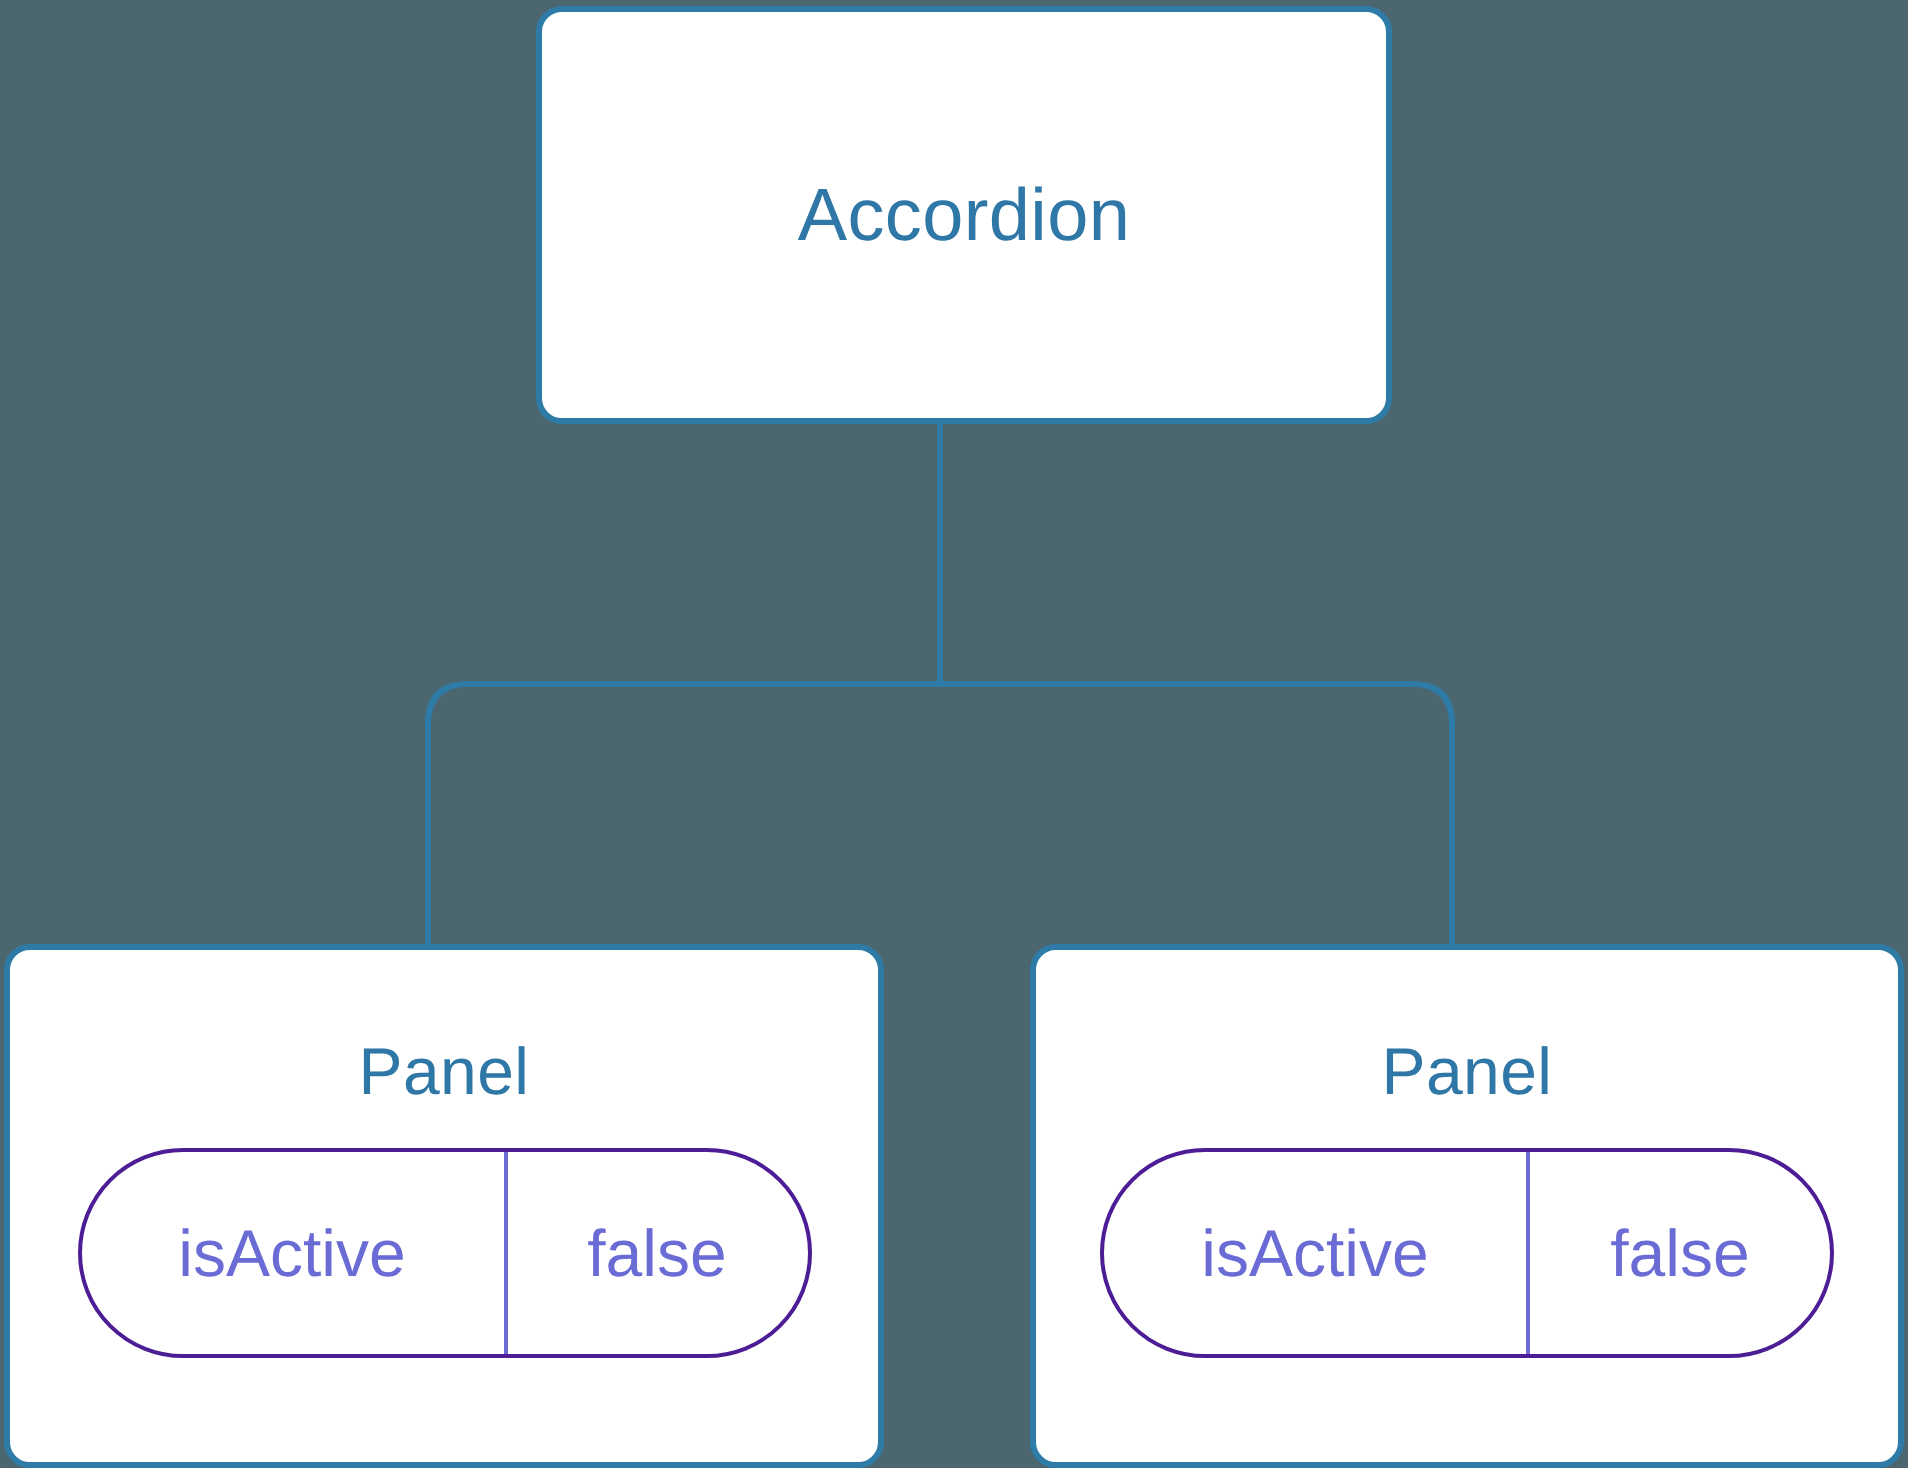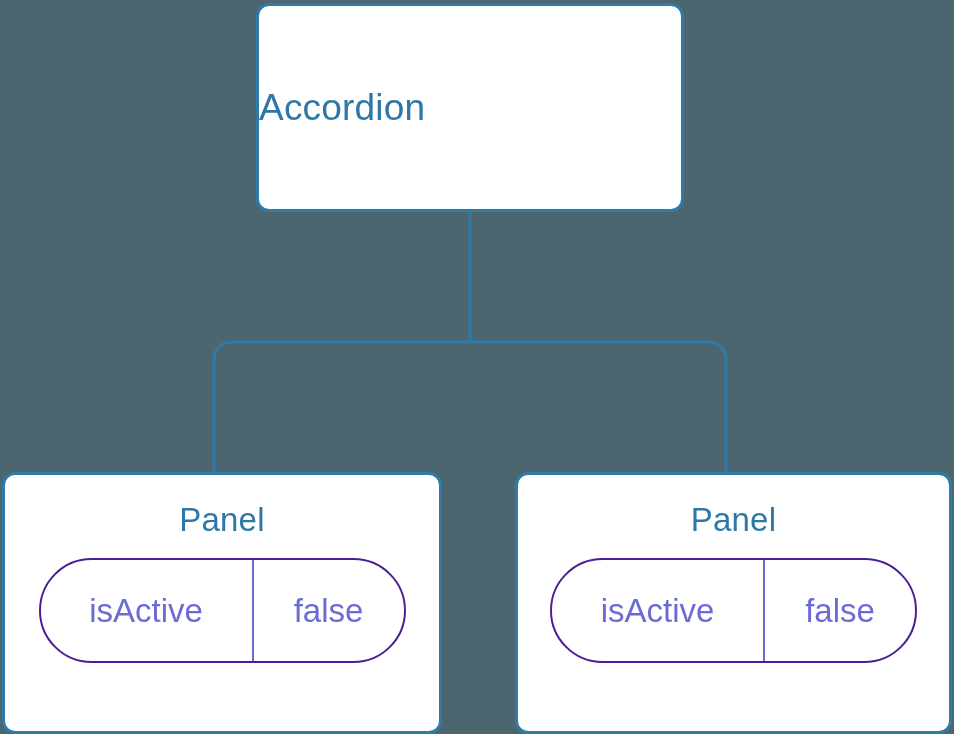--- a/index.html
+++ b/index.html
@@ -37,26 +37,27 @@
     position: absolute;
     box-sizing: border-box;
     background: #ffffff;
     border: 3px solid #2e7ba8;
     border-radius: 13px;
     overflow: hidden;
   }
 
   
   #node-accordion {
-    left: 256px;
+    left: 268px;
     top: 3px;
     width: 428px;
     height: 209px;
     display: flex;
     align-items: center;
+    justify-content: center;
   }
 
   .node-title {
     color: #2e77a6;
     font-size: 37px;
     font-weight: 400;
     line-height: 1;
     letter-spacing: 0.2px;
     white-space: nowrap;
   }
@@ -76,21 +77,21 @@
   }
 
   #node-panel-1 {
     left: 515px;
     top: 472px;
     width: 437px;
     height: 262px;
   }
 
   .panel-node .node-title {
-    margin-top: 28px;
+    margin-top: 44px;
     font-size: 33px;
   }
 
   
   .state-pill {
     position: relative;
     box-sizing: border-box;
     margin-top: 22px;
     height: 105px;
     border: 2px solid #4c1d95;

